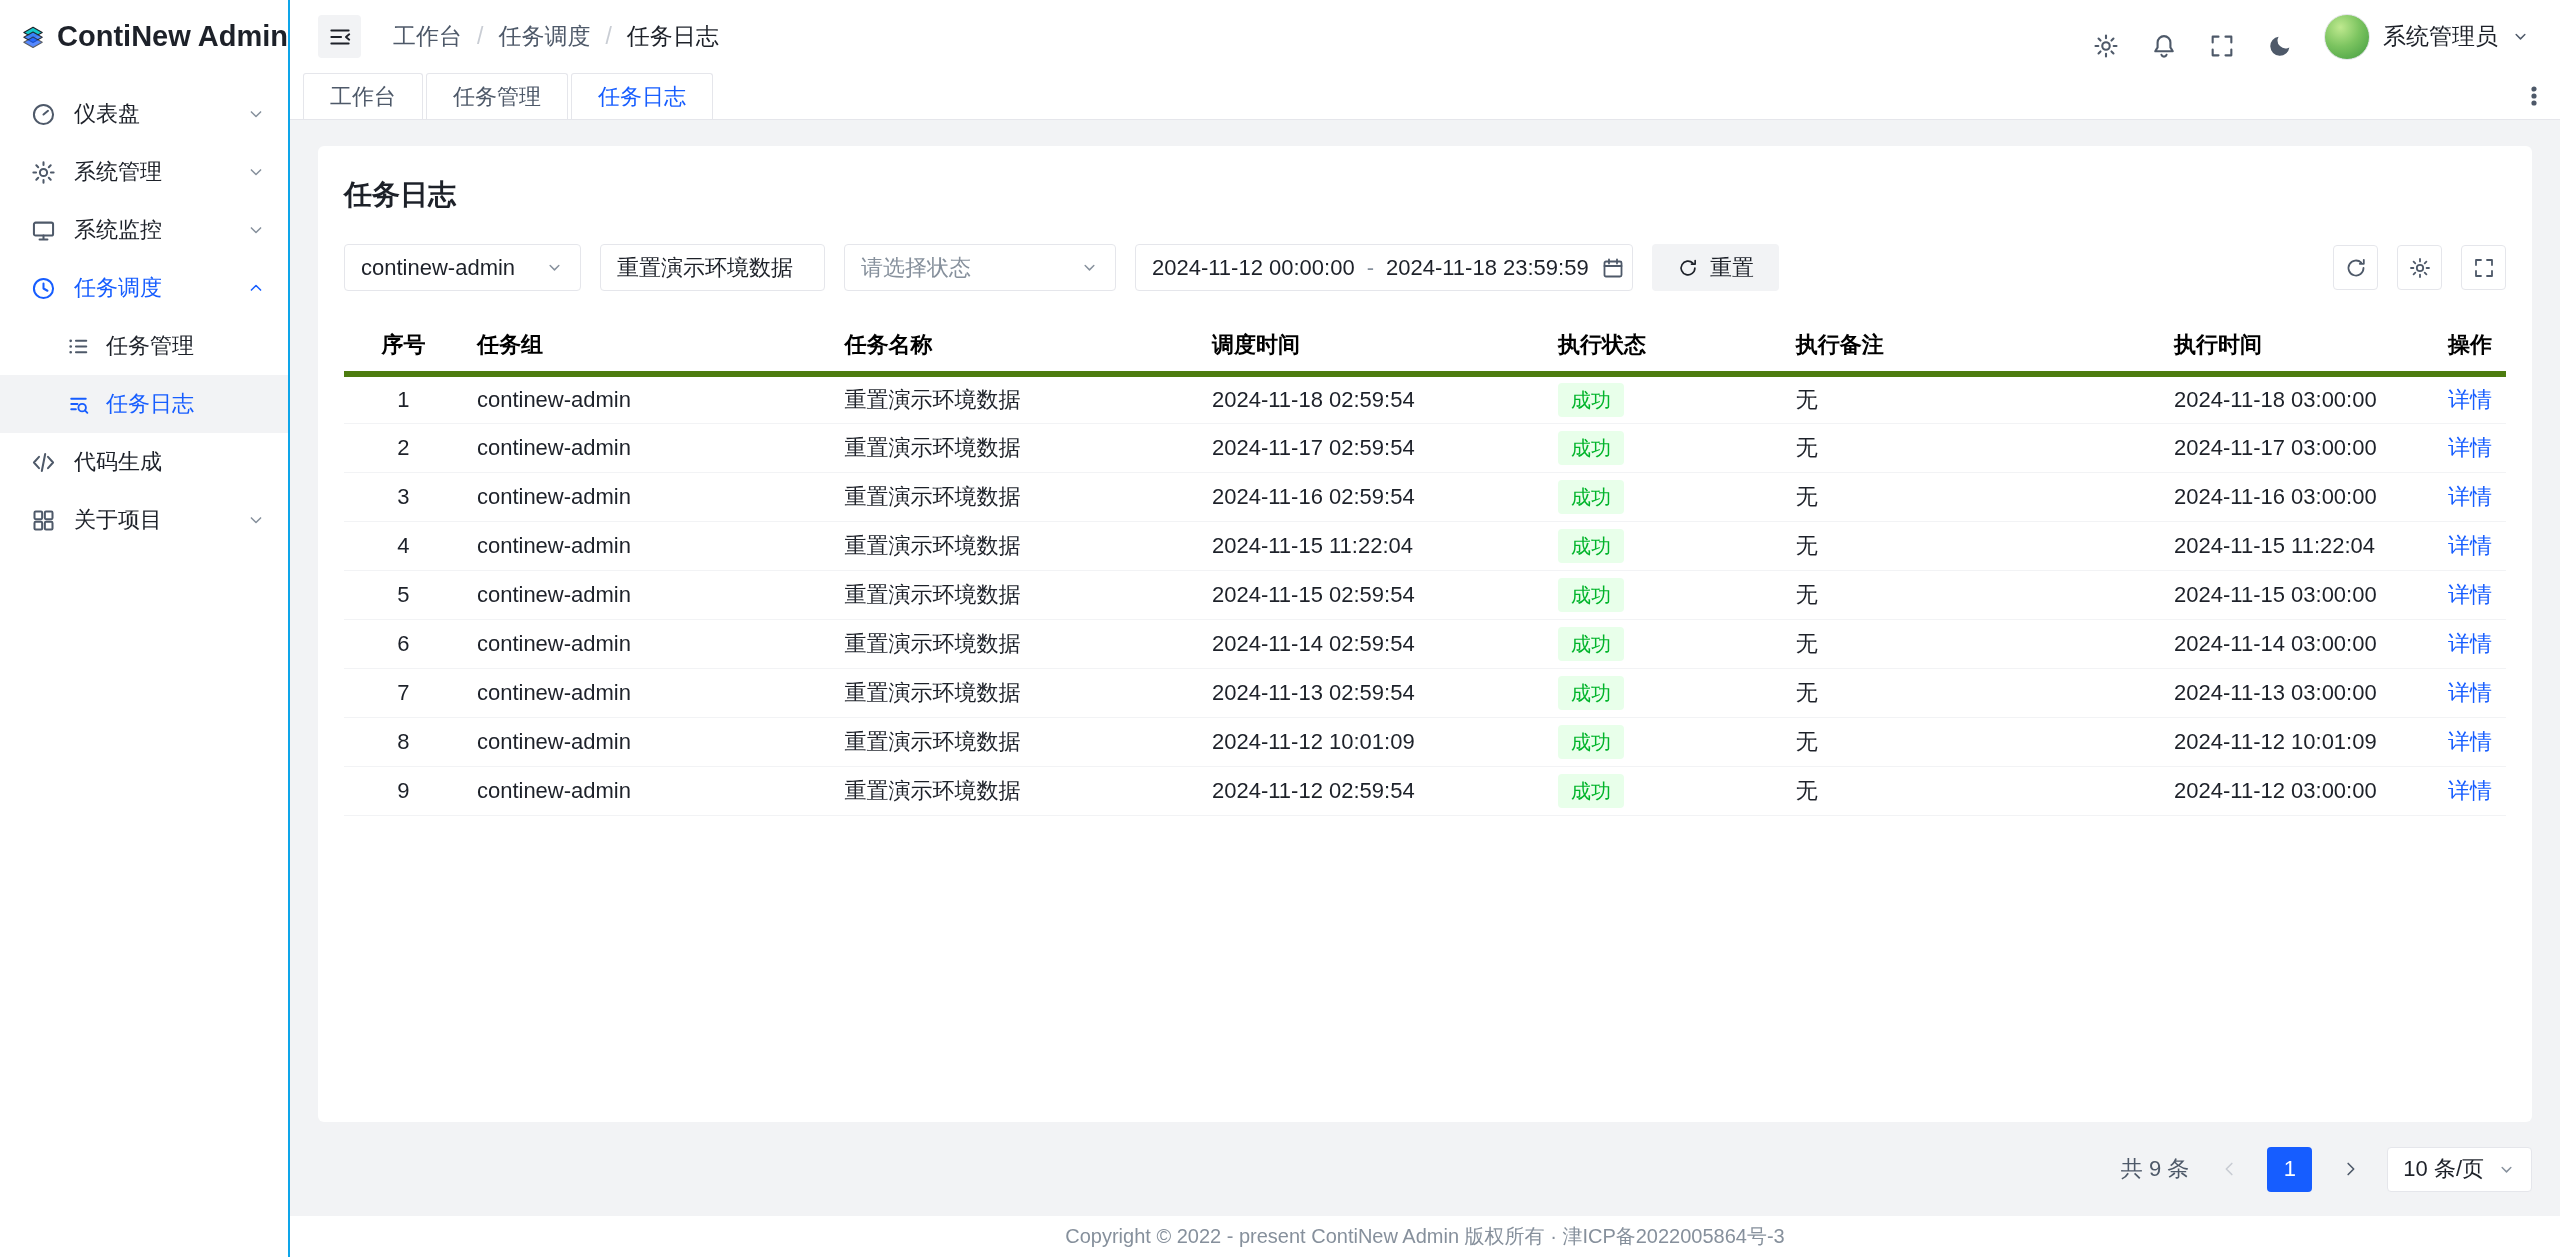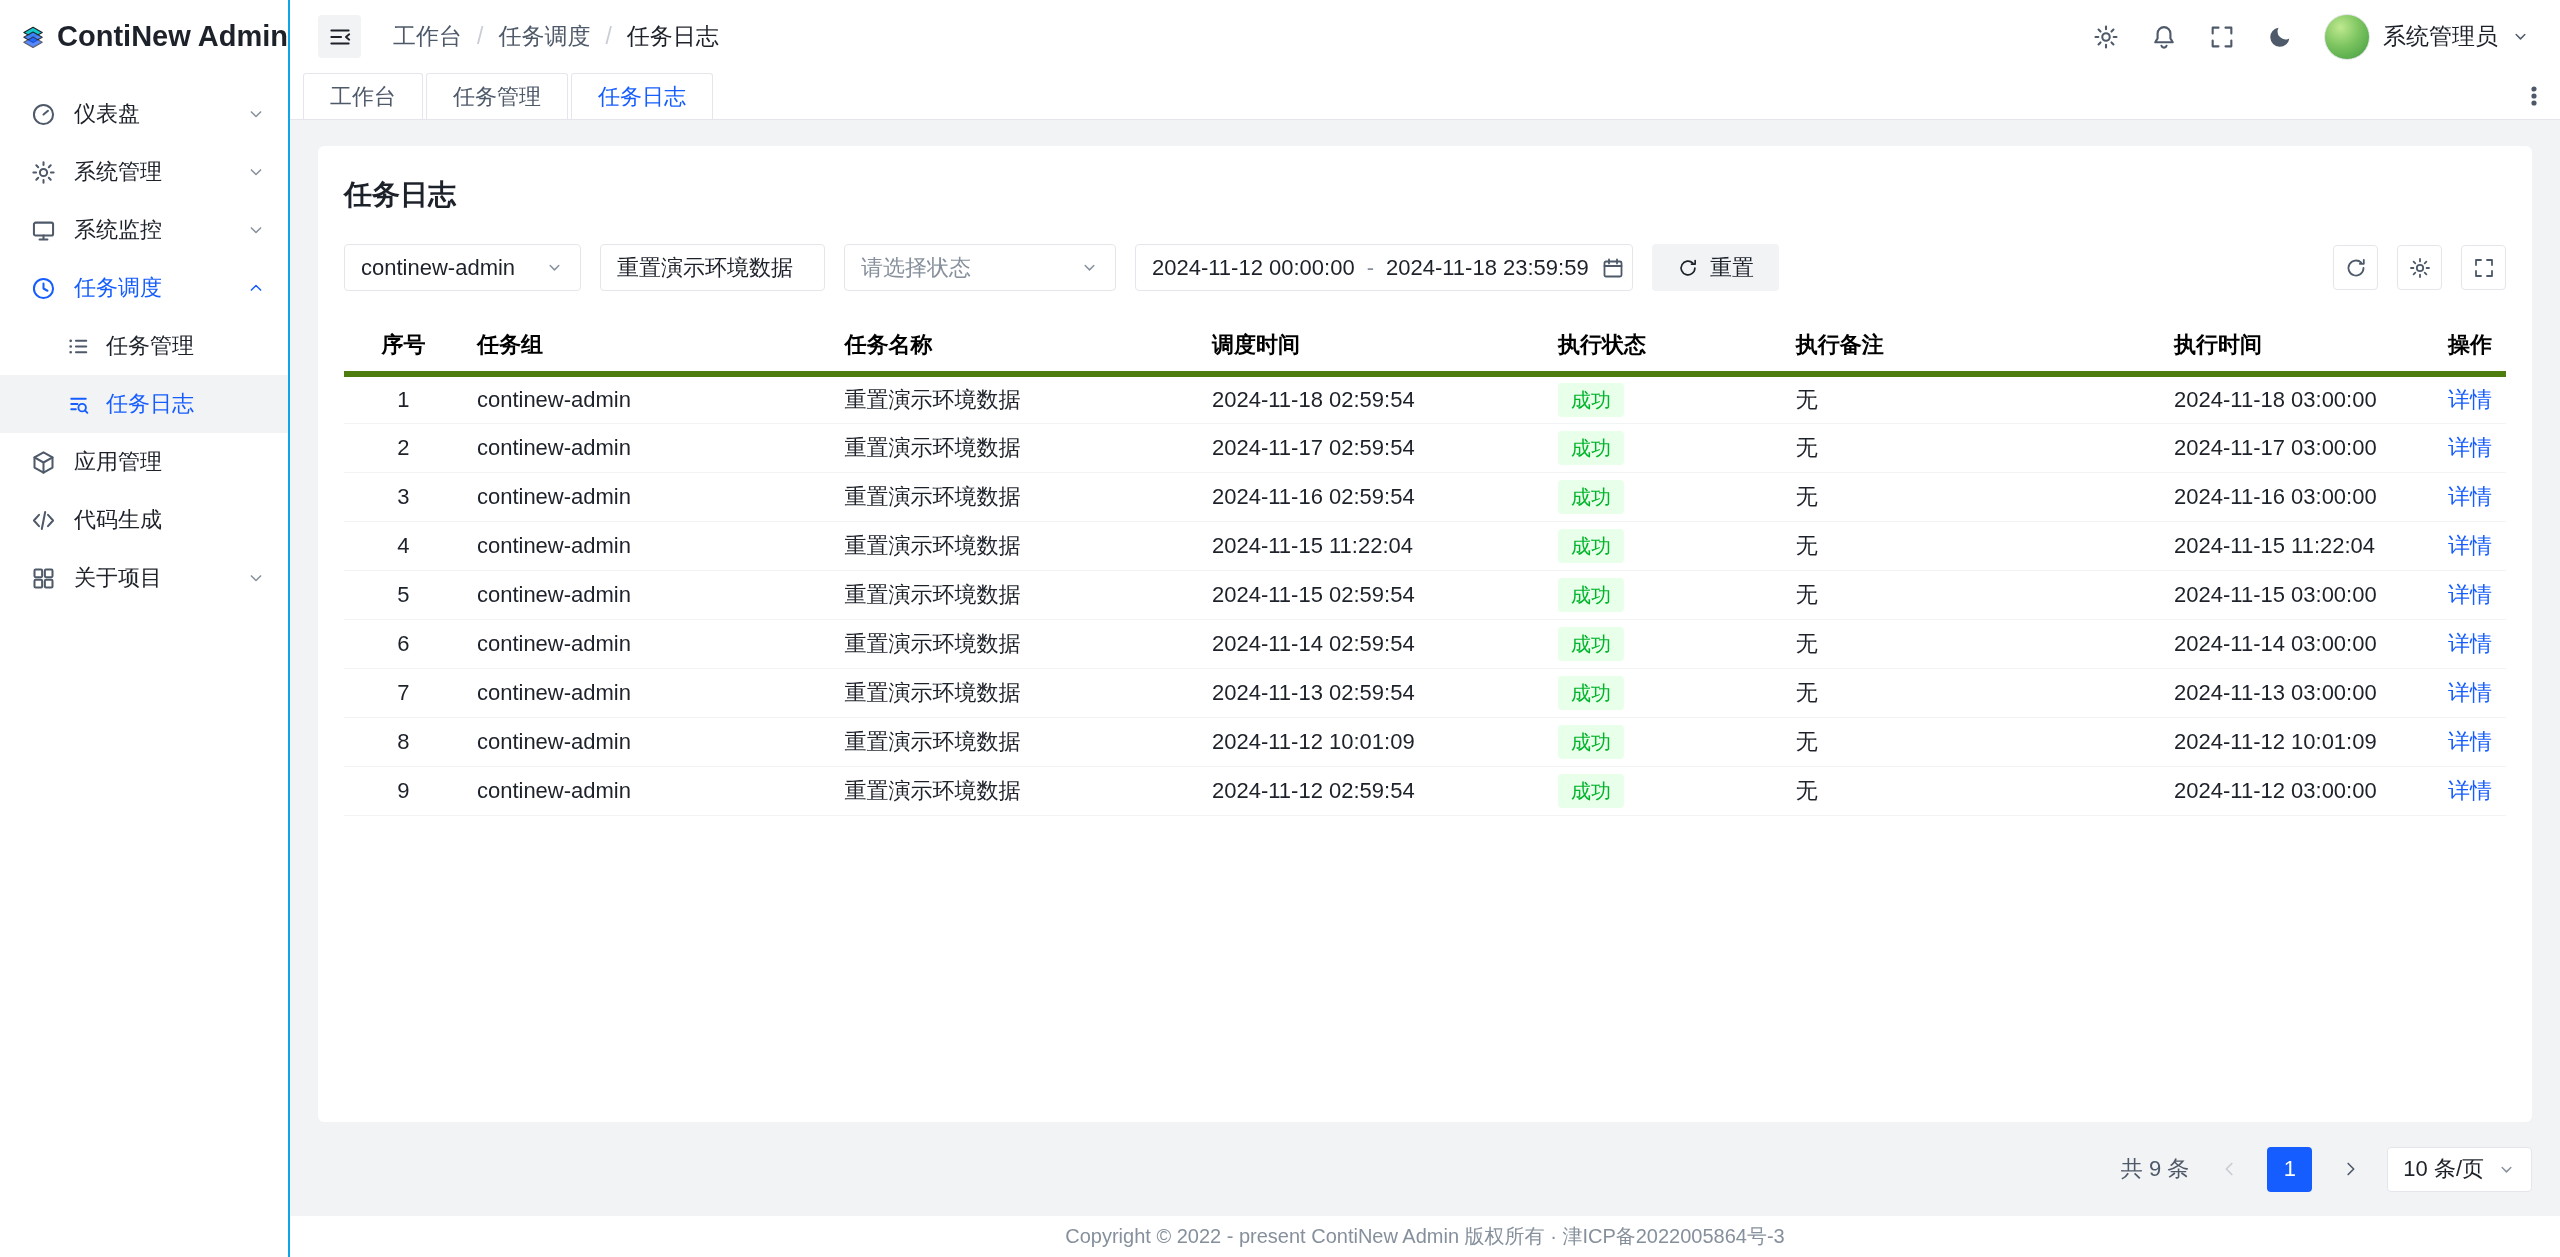--- a/index.html
+++ b/index.html
@@ -33,21 +33,21 @@
   
   .main { flex:1; min-width:0; display:flex; flex-direction:column; }
 
   .topbar { height:73px; flex-shrink:0; background:#fff; display:flex; align-items:center; padding:0 30px 0 28px; }
   .collapse-btn { width:43px; height:43px; border-radius:4px; background:#f2f3f5; display:flex; align-items:center; justify-content:center; color:#1d2129; cursor:pointer; }
   .collapse-btn svg { width:26px; height:26px; }
   .breadcrumb { display:flex; align-items:center; gap:15px; margin-left:32px; font-size:23px; color:#4e5969; }
   .crumb { cursor:pointer; }
   .crumb.current { color:#1d2129; cursor:default; }
   .crumb-sep { color:#c9cdd4; }
-  .topbar-right { margin-left:auto; display:flex; align-items:center; gap:30px; }
+  .topbar-right { margin-left:auto; display:flex; align-items:flex-end; gap:30px; }
   .icon-btn { width:28px; height:28px; color:#4e5969; cursor:pointer; }
   .icon-btn svg { width:100%; height:100%; }
   .user { display:flex; align-items:center; gap:13px; cursor:pointer; }
   .avatar { width:46px; height:46px; border-radius:50%; background:radial-gradient(circle at 35% 28%, #bfe98f 0%, #7cc460 45%, #3f9a3f 100%); border:1px solid #e5e6eb; }
   .user-name { font-size:23px; color:#1d2129; white-space:nowrap; }
   .user-chev { width:19px; height:19px; color:#4e5969; }
   .user-chev svg { width:100%; height:100%; }
 
   .tabbar { height:47px; flex-shrink:0; background:#fff; border-bottom:1px solid #e5e6eb; display:flex; align-items:stretch; padding-left:13px; }
   .tab { display:flex; align-items:center; padding:0 26px; font-size:22px; color:#4e5969; background:#fff; border:1px solid #e5e6eb; border-bottom:none; margin-right:3px; border-radius:3px 3px 0 0; cursor:pointer; white-space:nowrap; }
@@ -188,29 +188,20 @@
         <span class="mi-icon">
           <svg viewBox="0 0 24 24">
               <path d="M5 6.5h14M5 11.5h6M5 16.5h4.5"></path>
               <circle cx="15.5" cy="15" r="3.6"></circle>
               <path d="m18.2 17.7 2.3 2.3"></path>
             </svg>
         </span>
         <span class="mi-label">任务日志</span>
       </div>
 
-      <div class="menu-item">
-        <span class="mi-icon">
-          <svg viewBox="0 0 24 24">
-              <path d="M12 3 20 7.5v9L12 21 4 16.5v-9Z"></path>
-              <path d="M4 7.5 12 12l8-4.5M12 12v9"></path>
-            </svg>
-        </span>
-        <span class="mi-label">应用管理</span>
-      </div>
 
       <div class="menu-item">
         <span class="mi-icon">
           <svg viewBox="0 0 24 24">
               <path d="m8 7-4.5 5L8 17M16 7l4.5 5L16 17M13.5 4.5l-3 15"></path>
             </svg>
         </span>
         <span class="mi-label">代码生成</span>
       </div>
 

